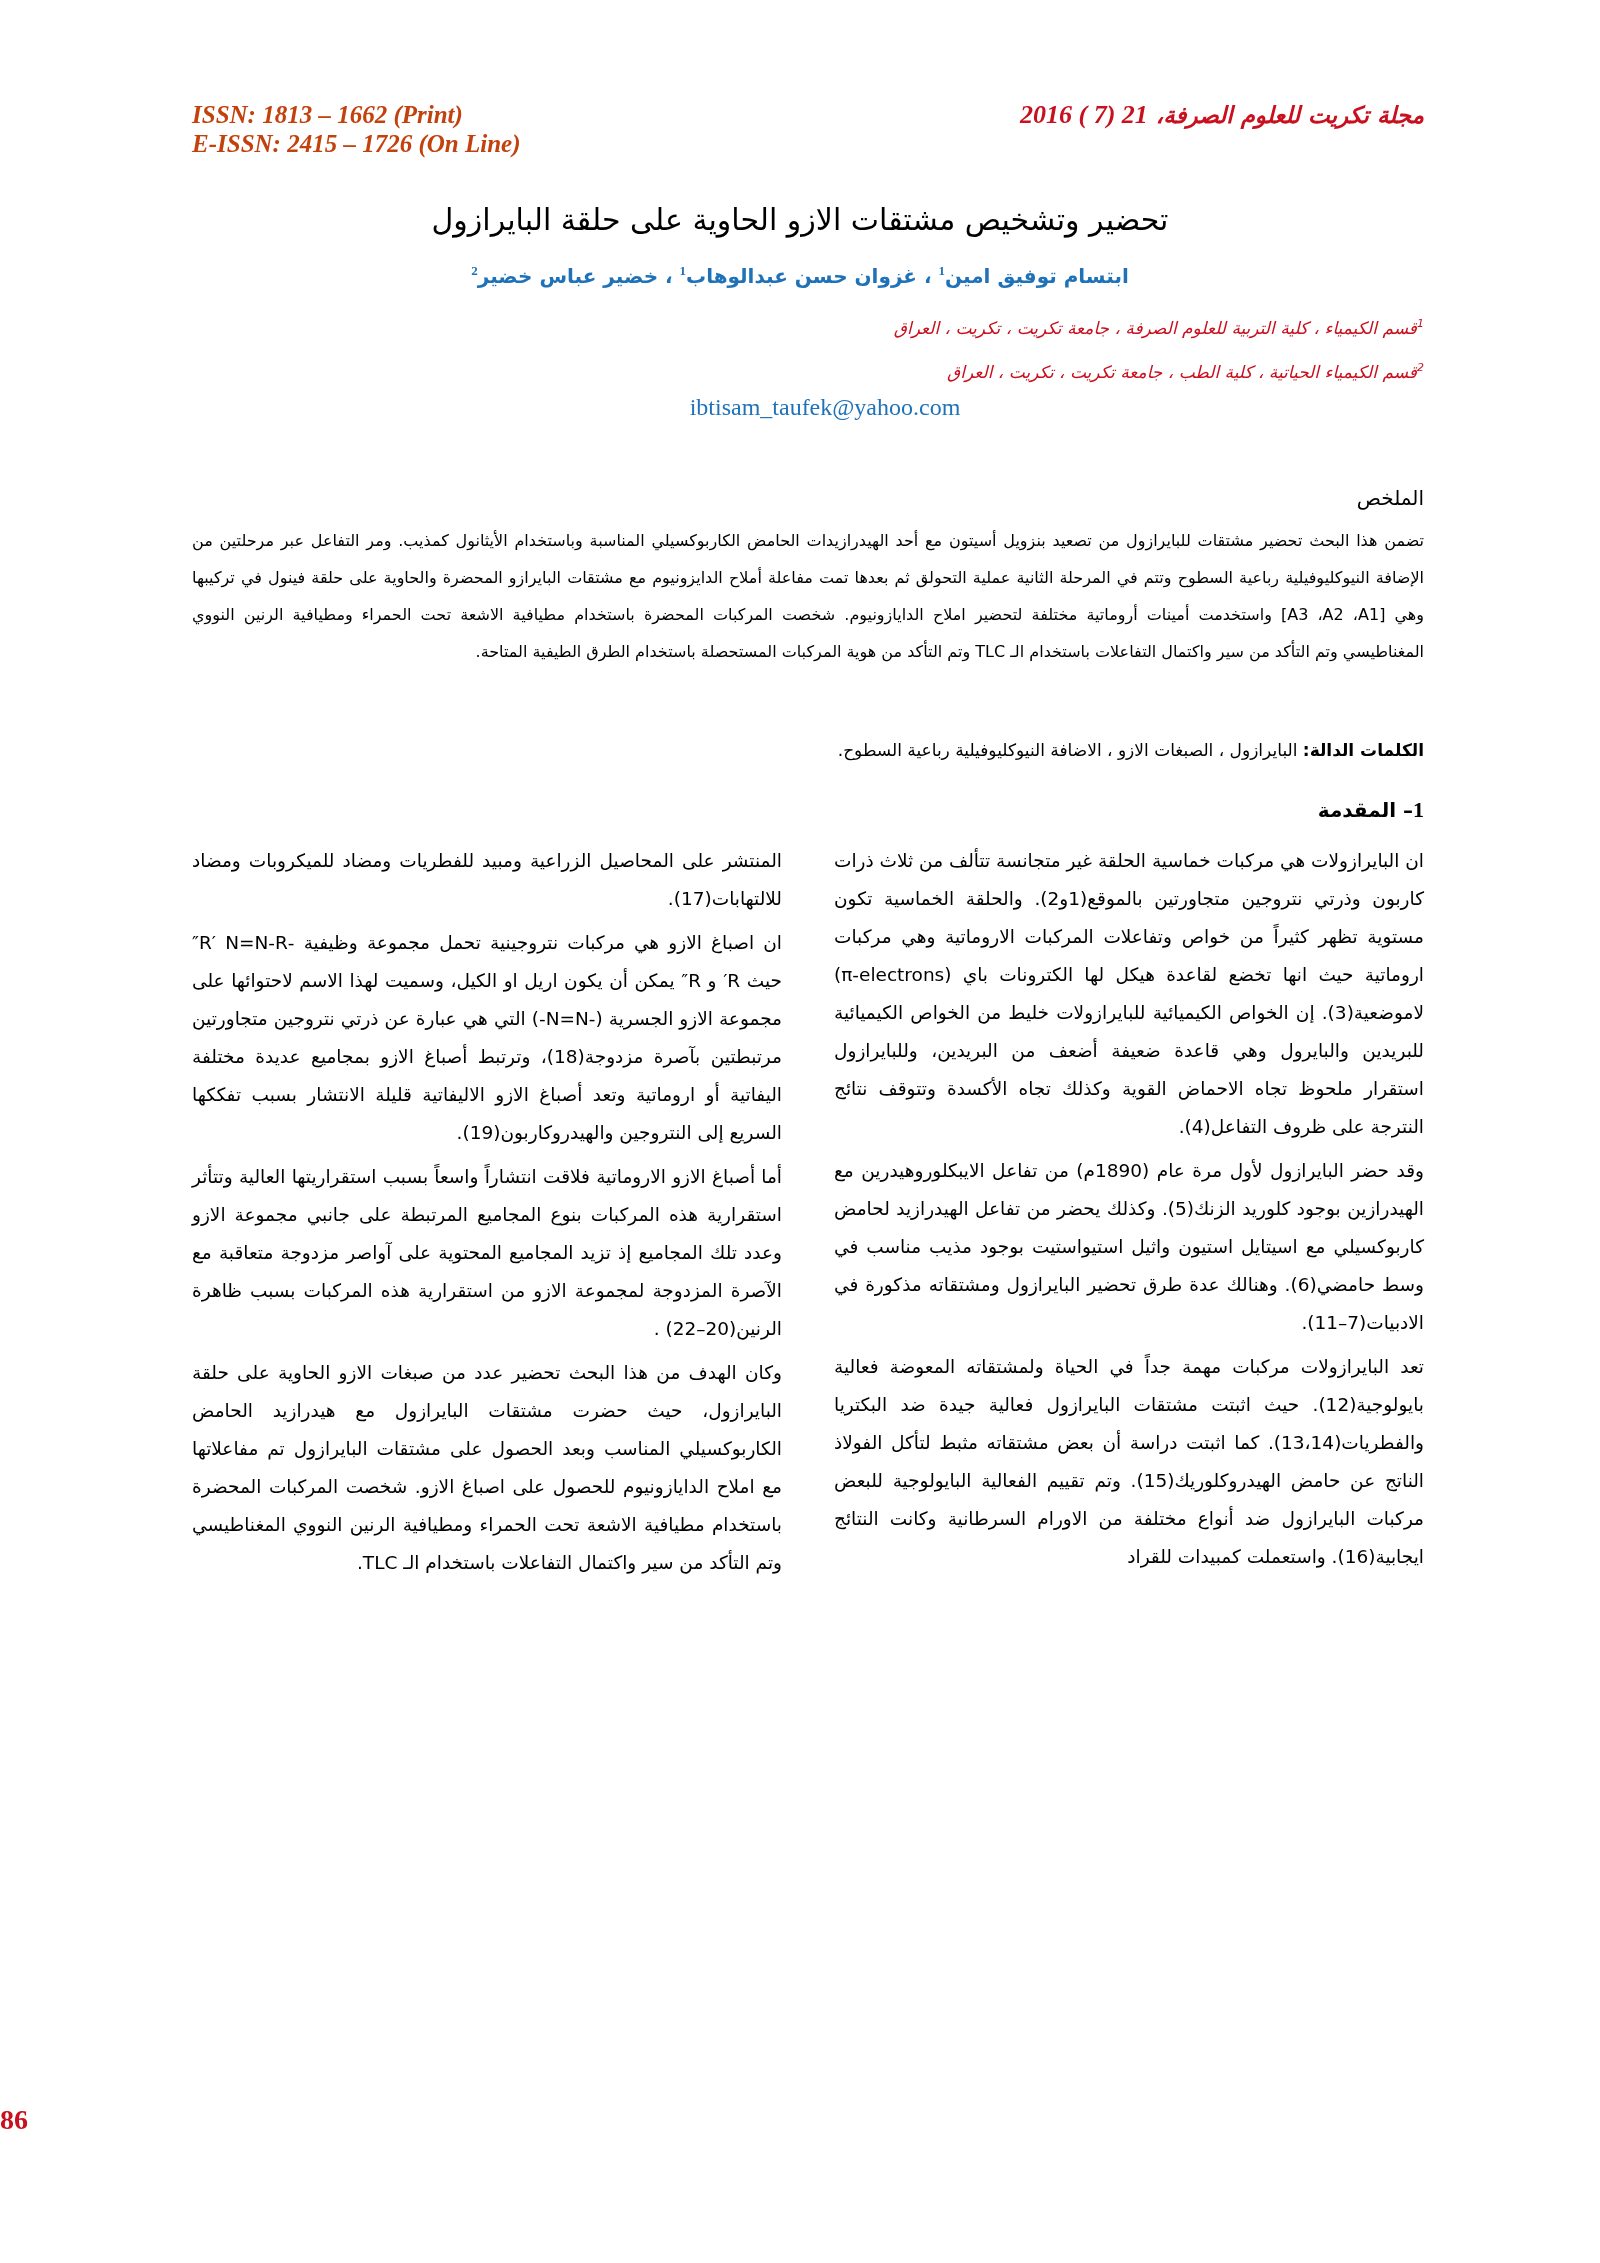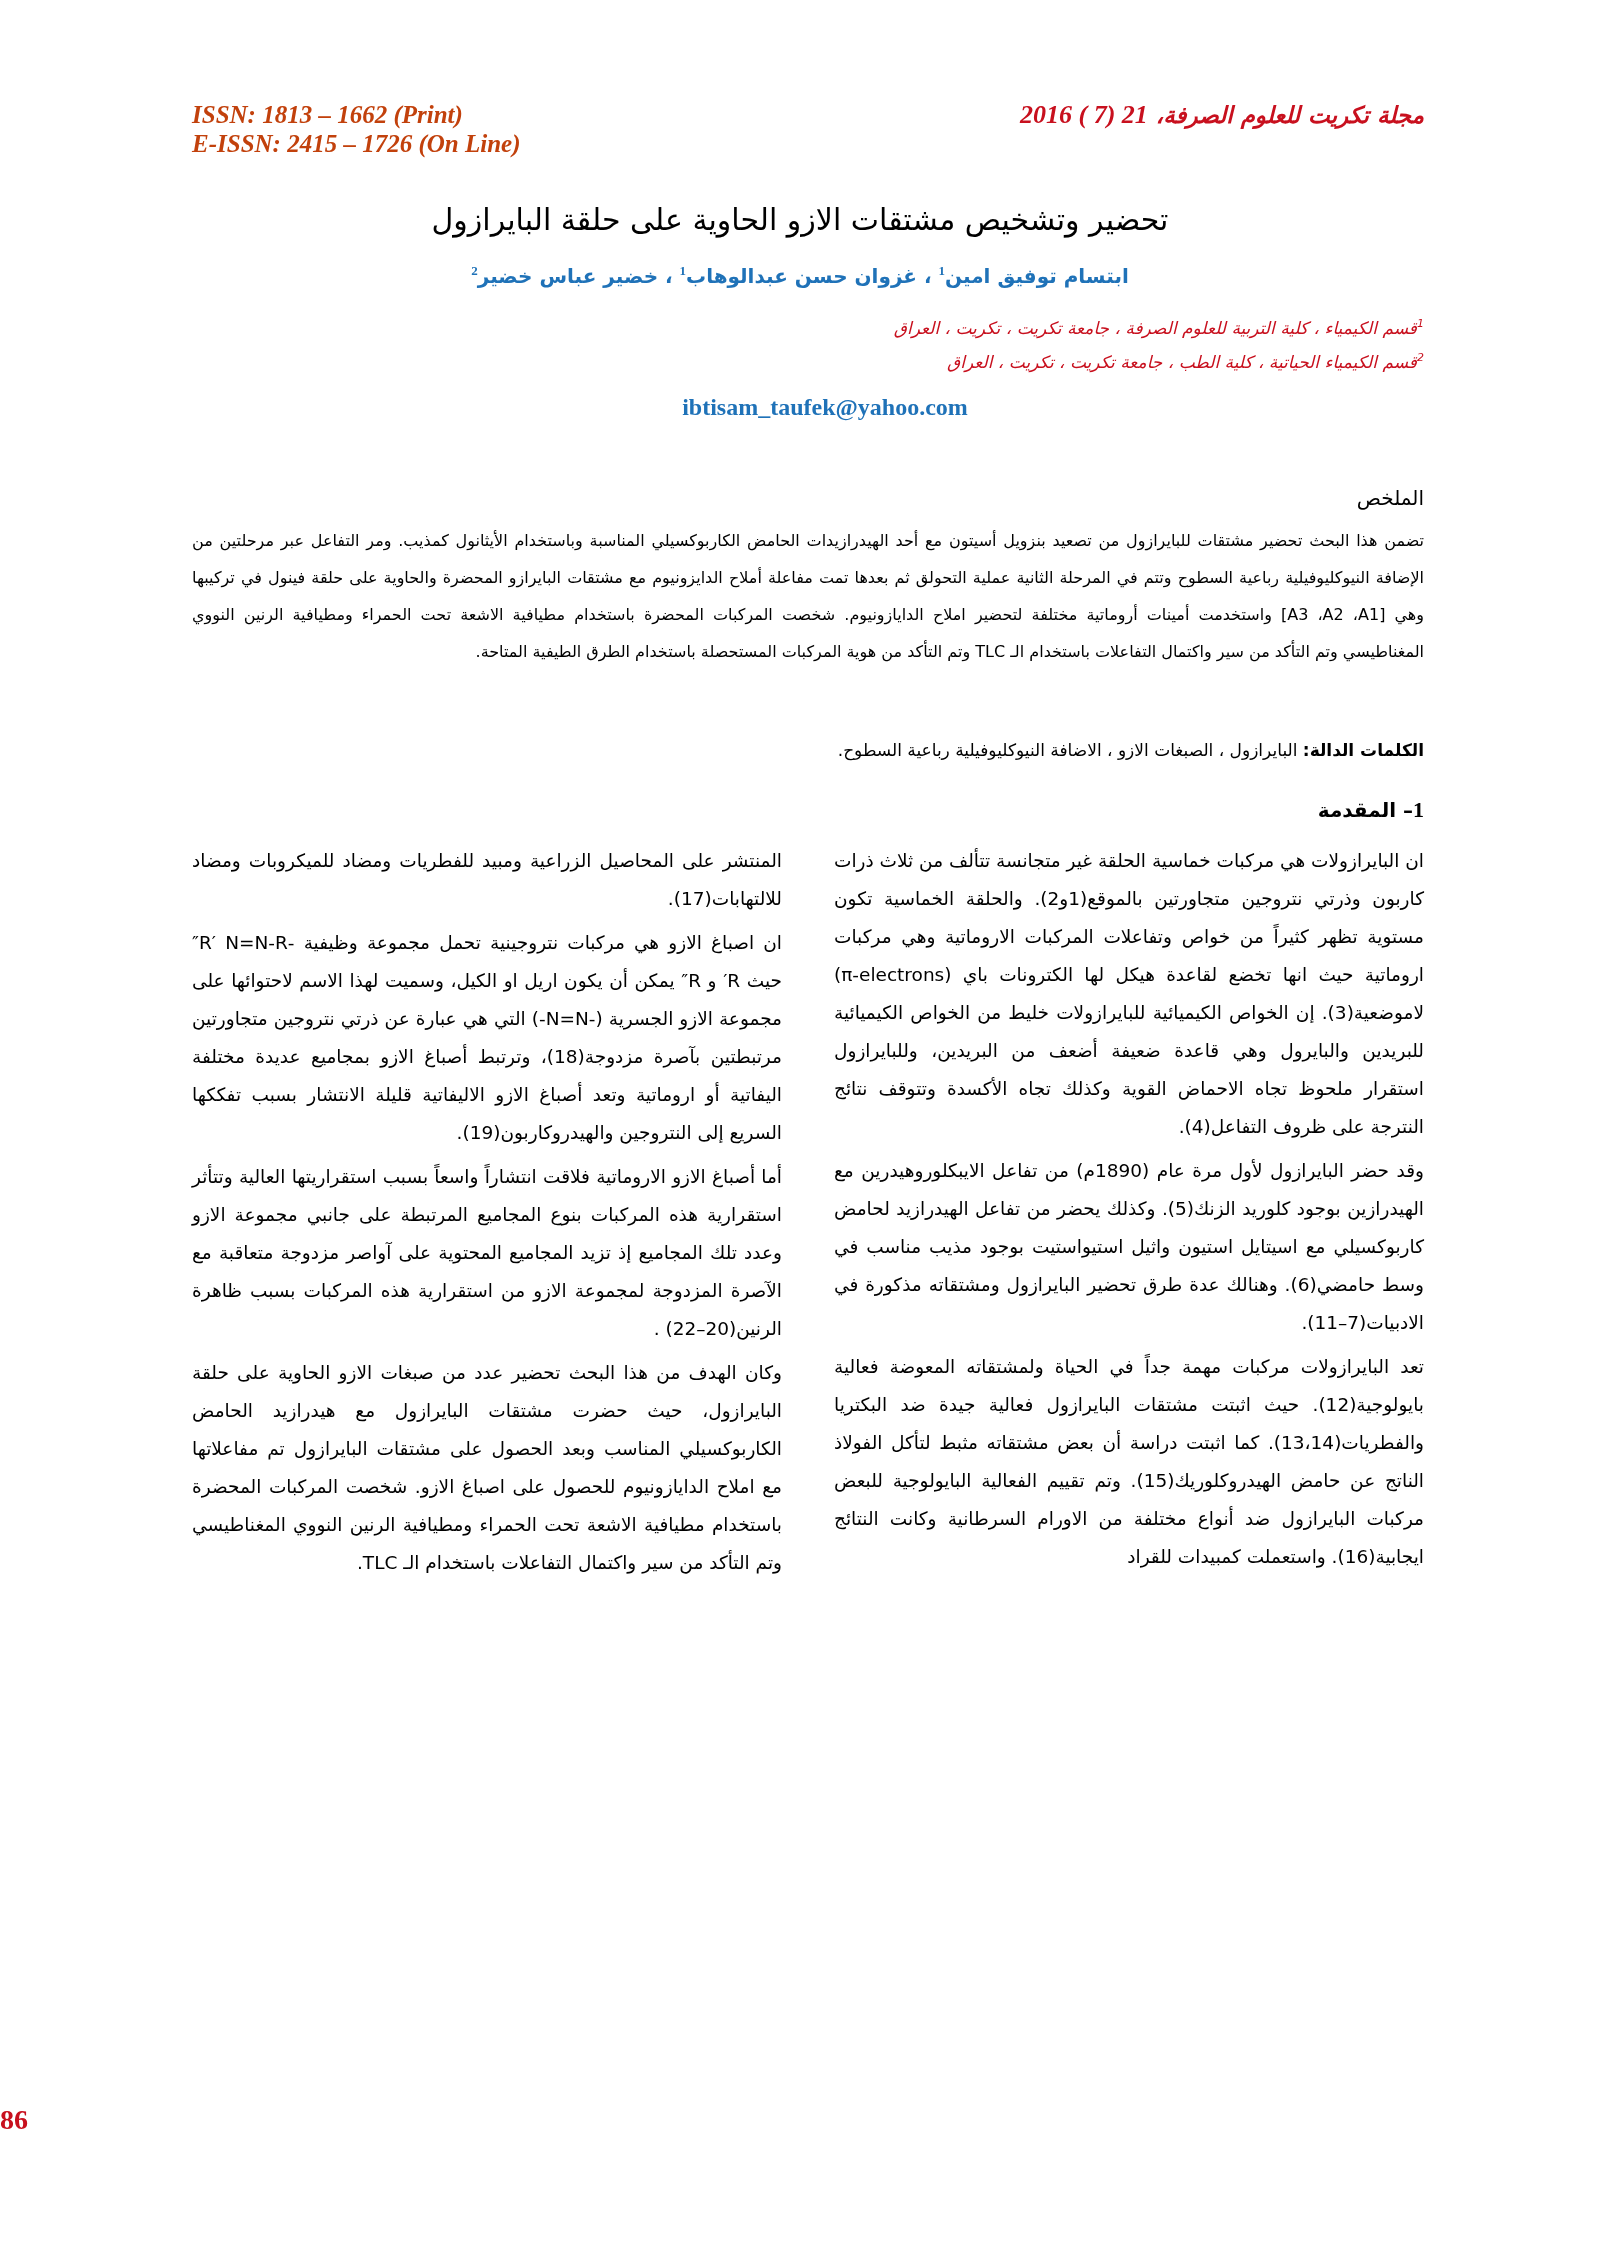--- a/index.html
+++ b/index.html
@@ -15,23 +15,23 @@
     .title { position: absolute; left: 0; right: 0; top: 200px; text-align: center;
       direction: rtl; font-family: "DejaVu Sans", sans-serif; font-weight: normal;
       font-size: 30px; line-height: 40px; }
     .authors { position: absolute; left: 0; right: 0; top: 256px; text-align: center;
       direction: rtl; font-weight: bold; color: #1f72b8; font-size: 20px; line-height: 30px; }
     .authors sup { font-size: 13px; font-family: "Liberation Serif", serif; }
     .aff { position: absolute; right: 176px; direction: rtl; font-style: italic;
       color: #c8101e; font-size: 17px; line-height: 24px; white-space: nowrap; }
     .aff sup { font-size: 11px; }
     .aff1 { top: 312px; }
-    .aff2 { top: 346px; }
+    .aff2 { top: 356px; }
     .email { position: absolute; left: 0; right: 0; top: 392px; padding-left: 50px; text-align: center;
-      font-family: "Liberation Serif", serif; font-weight: bold; color: #1f72b8;
+      font-family: "Liberation Serif", serif; font-weight: normal; color: #1f72b8;
       font-size: 24px; line-height: 30px; direction: ltr; }
     .abs-head { position: absolute; right: 176px; top: 484px; direction: rtl;
       font-weight: normal; font-size: 20px; line-height: 28px; }
     .abstract { position: absolute; left: 192px; right: 176px; top: 522px; direction: rtl;
       text-align: justify; font-size: 16px; line-height: 37px; }
     .keywords { position: absolute; left: 192px; right: 176px; top: 736px; direction: rtl;
       font-size: 17px; line-height: 28px; }
     .keywords b { font-weight: bold; }
     .intro-head { position: absolute; right: 176px; top: 796px; direction: rtl;
       font-weight: bold; font-size: 20px; line-height: 28px; }

